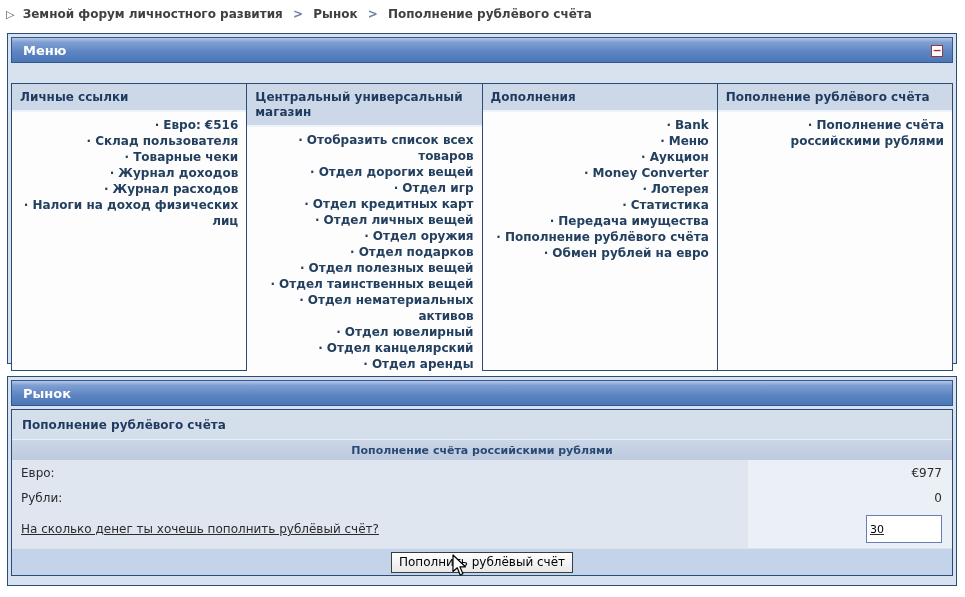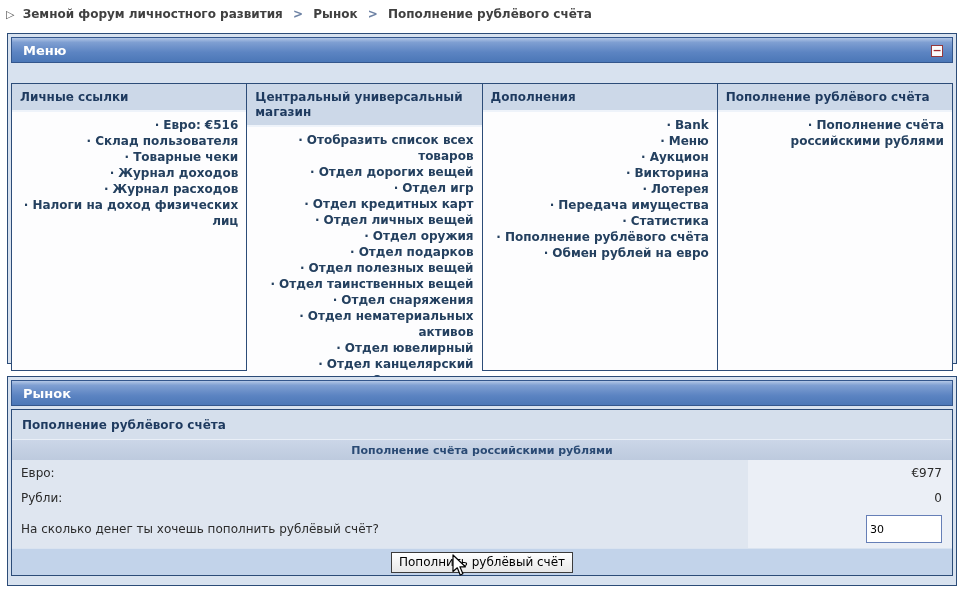--- a/index.html
+++ b/index.html
@@ -48,21 +48,21 @@
   .section-title { background:linear-gradient(to bottom,#cbd6e8 0%,#bdcade 100%);
                    border-top:1px solid #e9eff7; color:#2a4a74; font-weight:bold;
                    font-size:11px; text-align:center; padding:4px 0 3px 0; }
   .data-rows { flex:1; display:flex; flex-direction:column; }
   .mrow { display:flex; font-size:12px; color:#2b2b2b; }
   .mrow .label-cell { width:736px; background:#dfe6f0; padding:0 0 0 9px;
                       display:flex; align-items:center; }
   .mrow .value-cell { flex:1; background:#ebeff6; padding:0 10px 0 0;
                       display:flex; align-items:center; justify-content:flex-end; }
   .mrow.short { height:25px; }
-  .mrow.tall  { height:38px; }
+  .mrow.tall  { height:38px;text-decoration:underline; }
   .amount-input { width:76px; height:28px; border:1px solid #667fb7; background:#ffffff;
                   font-family:inherit; font-size:11px; padding:1px 3px; color:#000; }
   .button-row { height:38px; background:#c2d3ea; border-top:1px solid #d9e3f0;
                 display:flex; align-items:center; justify-content:center; }
   .submit-btn { font-family:inherit; font-size:12px; color:#000;
                 background:linear-gradient(to bottom,#ffffff,#e8e8e8);
                 border:1px solid #3c3c3c; padding:2px 7px 3px 7px; cursor:pointer; }
 
   
   .cursor { position:absolute; left:452px; top:554px; width:18px; height:24px; z-index:20;
@@ -105,38 +105,37 @@
       <div class="col-body">
           <div class="menu-item"><span class="blt">·</span><span>Отобразить список всех товаров</span></div>
           <div class="menu-item"><span class="blt">·</span><span>Отдел дорогих вещей</span></div>
           <div class="menu-item"><span class="blt">·</span><span>Отдел игр</span></div>
           <div class="menu-item"><span class="blt">·</span><span>Отдел кредитных карт</span></div>
           <div class="menu-item"><span class="blt">·</span><span>Отдел личных вещей</span></div>
           <div class="menu-item"><span class="blt">·</span><span>Отдел оружия</span></div>
           <div class="menu-item"><span class="blt">·</span><span>Отдел подарков</span></div>
           <div class="menu-item"><span class="blt">·</span><span>Отдел полезных вещей</span></div>
           <div class="menu-item"><span class="blt">·</span><span>Отдел таинственных вещей</span></div>
-          <div class="menu-item"><span class="blt">·</span><span>Отдел снаряжения</span></div>
           <div class="menu-item"><span class="blt">·</span><span>Отдел нематериальных активов</span></div>
           <div class="menu-item"><span class="blt">·</span><span>Отдел ювелирный</span></div>
           <div class="menu-item"><span class="blt">·</span><span>Отдел канцелярский</span></div>
           <div class="menu-item"><span class="blt">·</span><span>Отдел аренды</span></div>
         </div>
     </div>
 
     <div class="column">
       <div class="col-header">Дополнения</div>
       <div class="col-body">
           <div class="menu-item"><span class="blt">·</span><span>Bank</span></div>
           <div class="menu-item"><span class="blt">·</span><span>Меню</span></div>
           <div class="menu-item"><span class="blt">·</span><span>Аукцион</span></div>
-          <div class="menu-item"><span class="blt">·</span><span>Викторина</span></div>
+          <div class="menu-item"><span class="blt">·</span><span>Money Converter</span></div>
           <div class="menu-item"><span class="blt">·</span><span>Лотерея</span></div>
+          <div class="menu-item"><span class="blt">·</span><span>Статистика</span></div>
           <div class="menu-item"><span class="blt">·</span><span>Передача имущества</span></div>
-          <div class="menu-item"><span class="blt">·</span><span>Статистика</span></div>
           <div class="menu-item"><span class="blt">·</span><span>Пополнение рублёвого счёта</span></div>
           <div class="menu-item"><span class="blt">·</span><span>Обмен рублей на евро</span></div>
         </div>
     </div>
 
     <div class="column">
       <div class="col-header">Пополнение рублёвого счёта</div>
       <div class="col-body">
           <div class="menu-item"><span class="blt">·</span><span>Пополнение счёта российскими рублями</span></div>
         </div>

